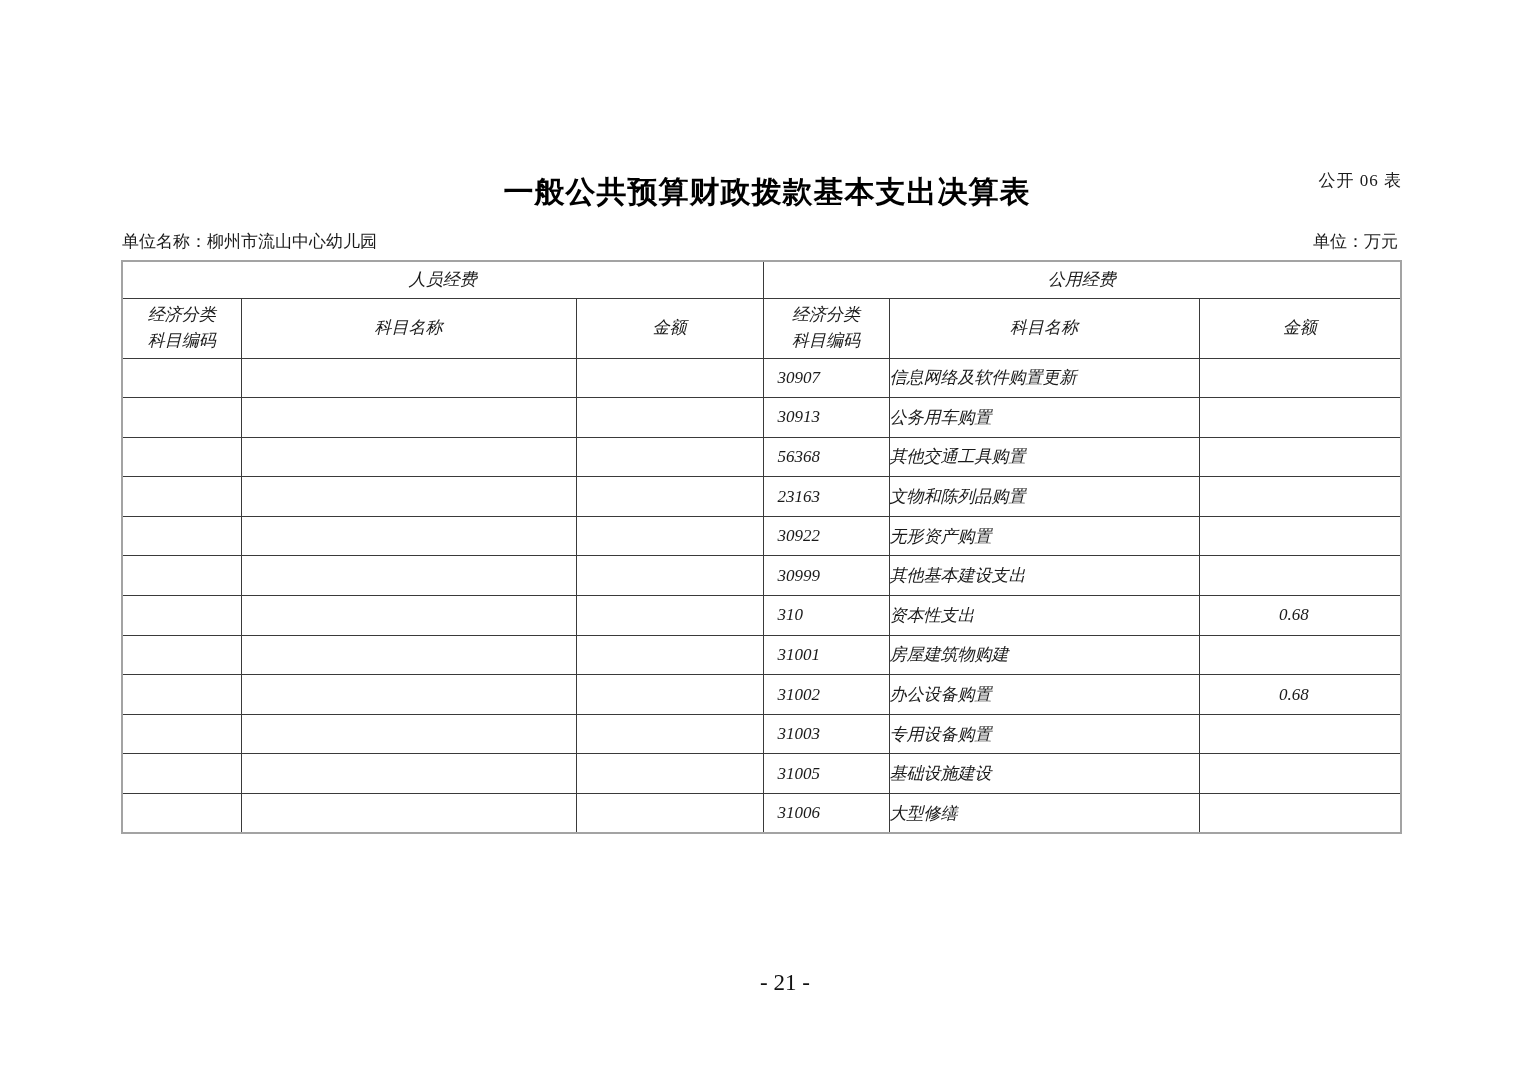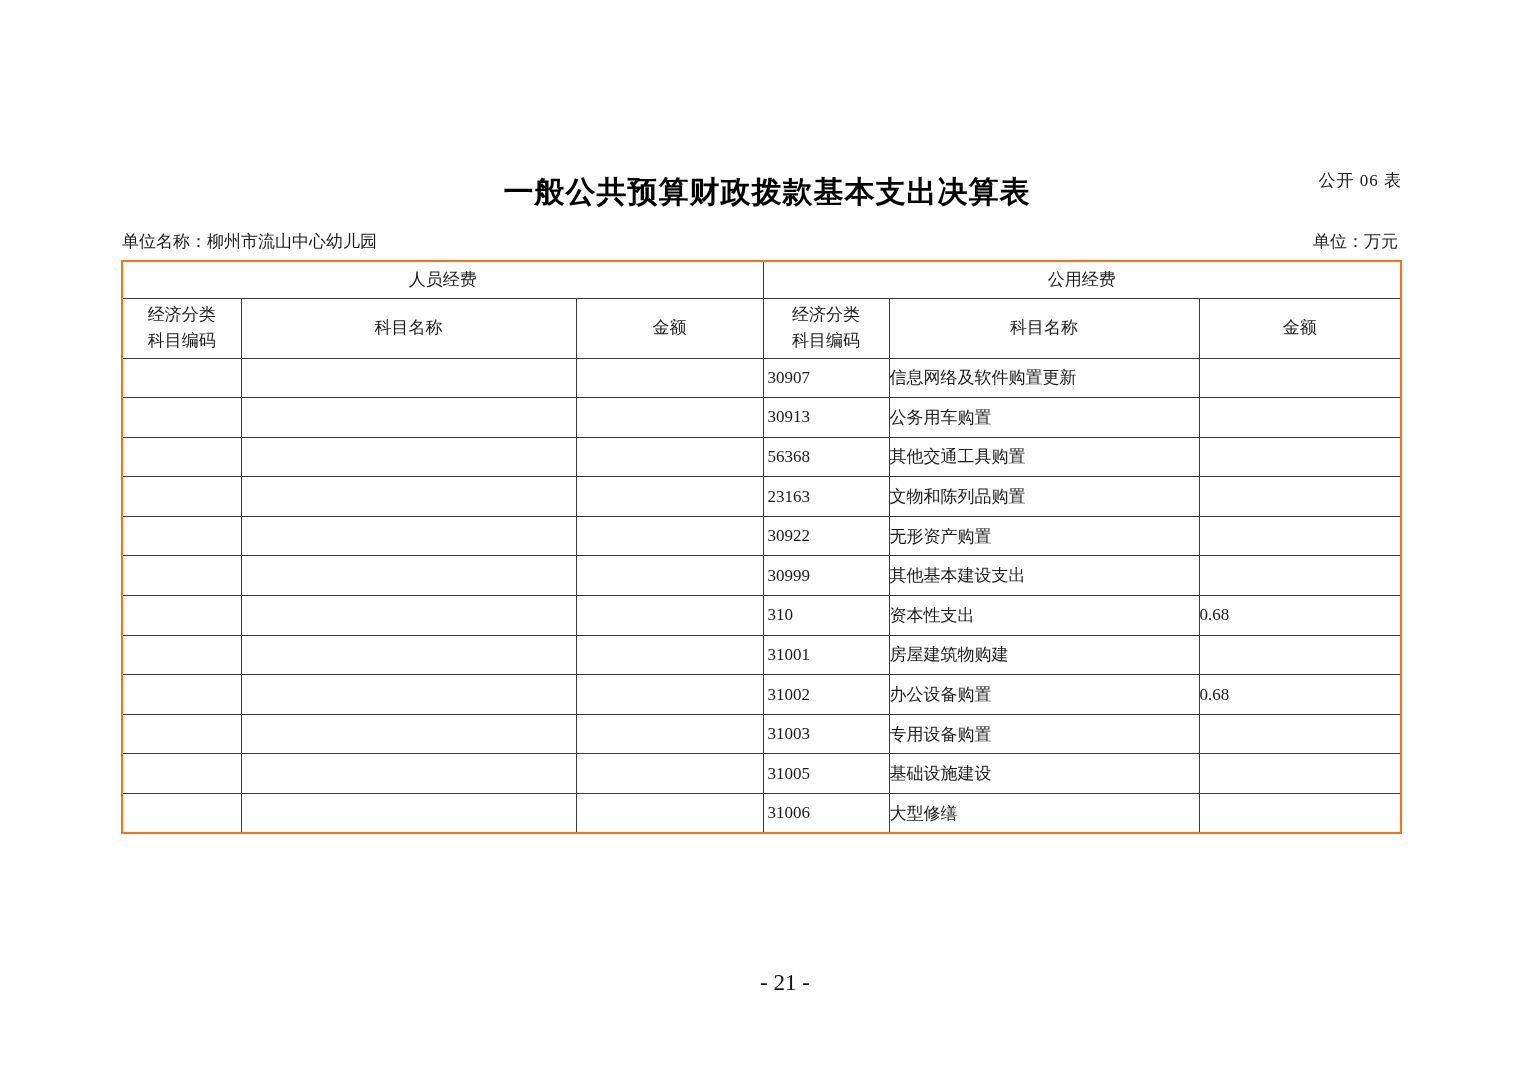--- a/index.html
+++ b/index.html
@@ -52,27 +52,27 @@
     font-size: 17px;
     color: #1a1a1a;
   }
   table.budget th, table.budget td {
     border: 1px solid #3a3a3a;
     font-weight: normal;
     vertical-align: middle;
     overflow: hidden;
     white-space: nowrap;
   }
-  table.budget { border: 2px solid #f97316; }
+  table.budget { border: 2px solid #a3a3a3; font-style: italic; }
   tr.group-row th { height: 37px; text-align: center; }
   tr.colhead-row th { height: 60px; text-align: center; line-height: 1.55; }
   tr.data-row td { height: 39.6px; }
-  td.cell-code { text-align: left; padding-left: 4px; }
+  td.cell-code { text-align: left; padding-left: 14px; }
   td.cell-name { text-align: left; padding-left: 0; }
-  td.cell-amount { text-align: left; padding-right: 12px; }
+  td.cell-amount { text-align: center; padding-right: 12px; }
   .page-number {
     position: absolute;
     top: 970px; left: 0;
     width: 100%;
     text-align: center;
     font-size: 23px;
     color: #111111;
     margin-left: 25px;
   }
 </style>

